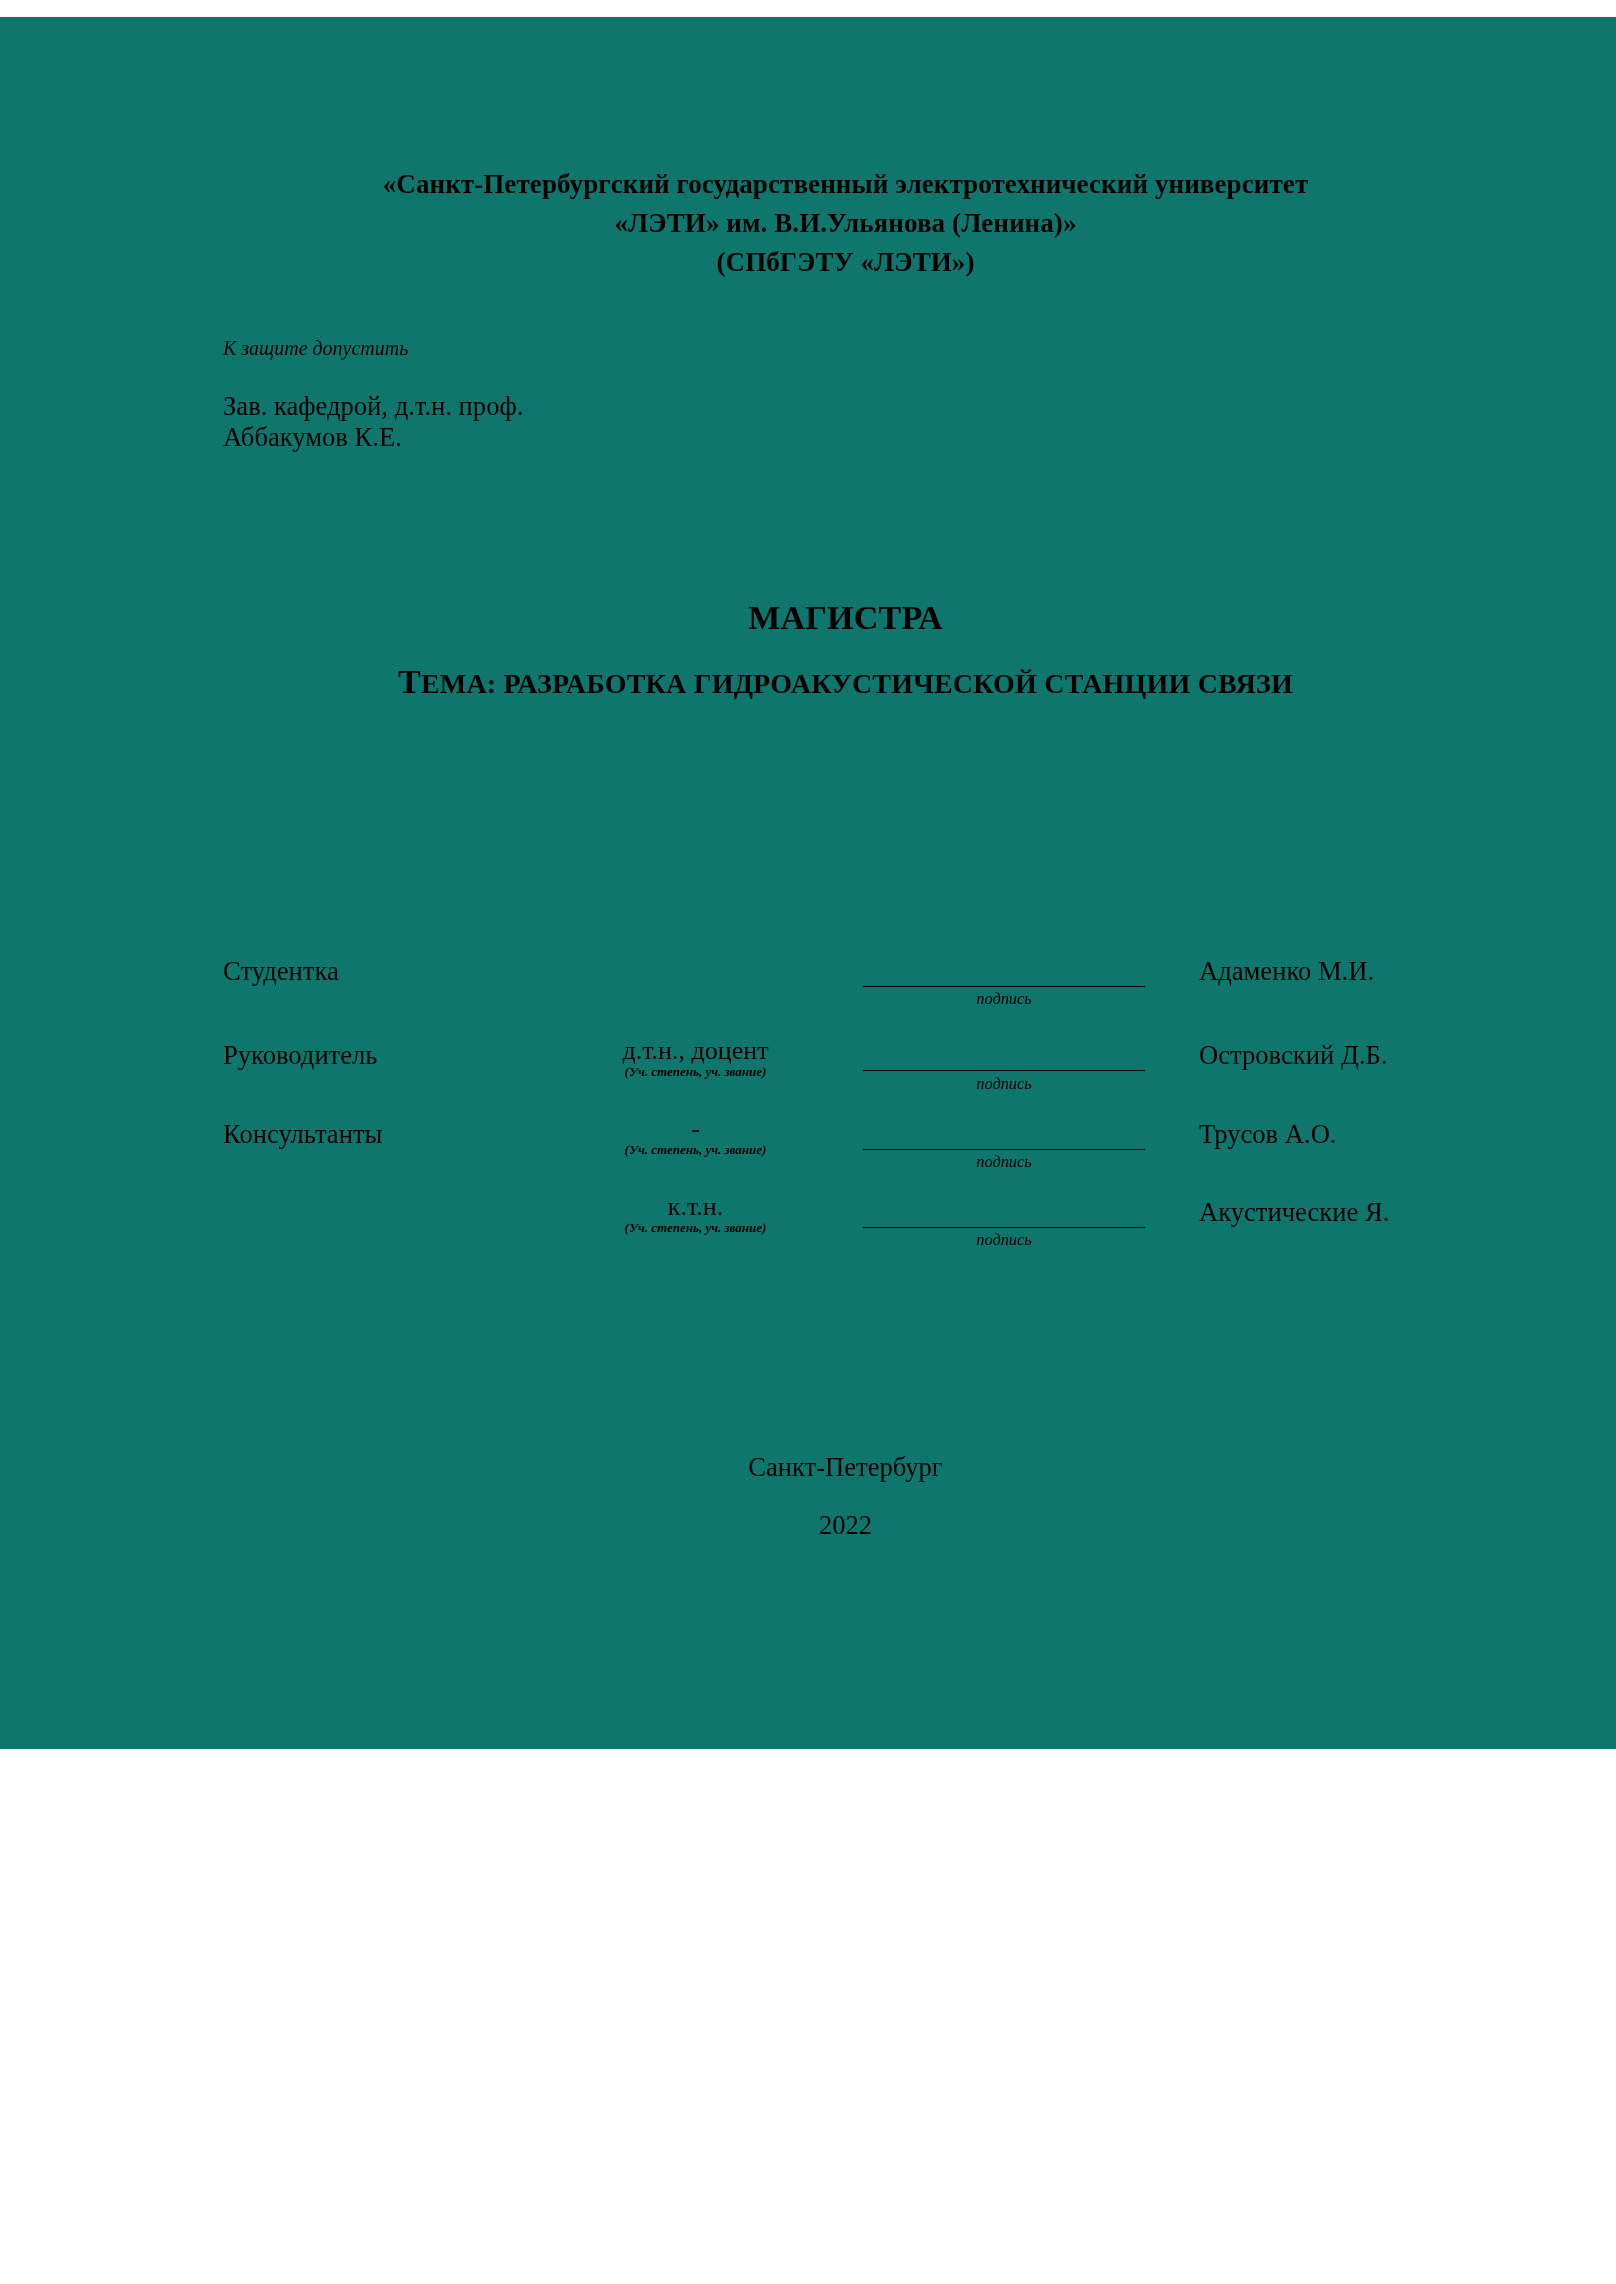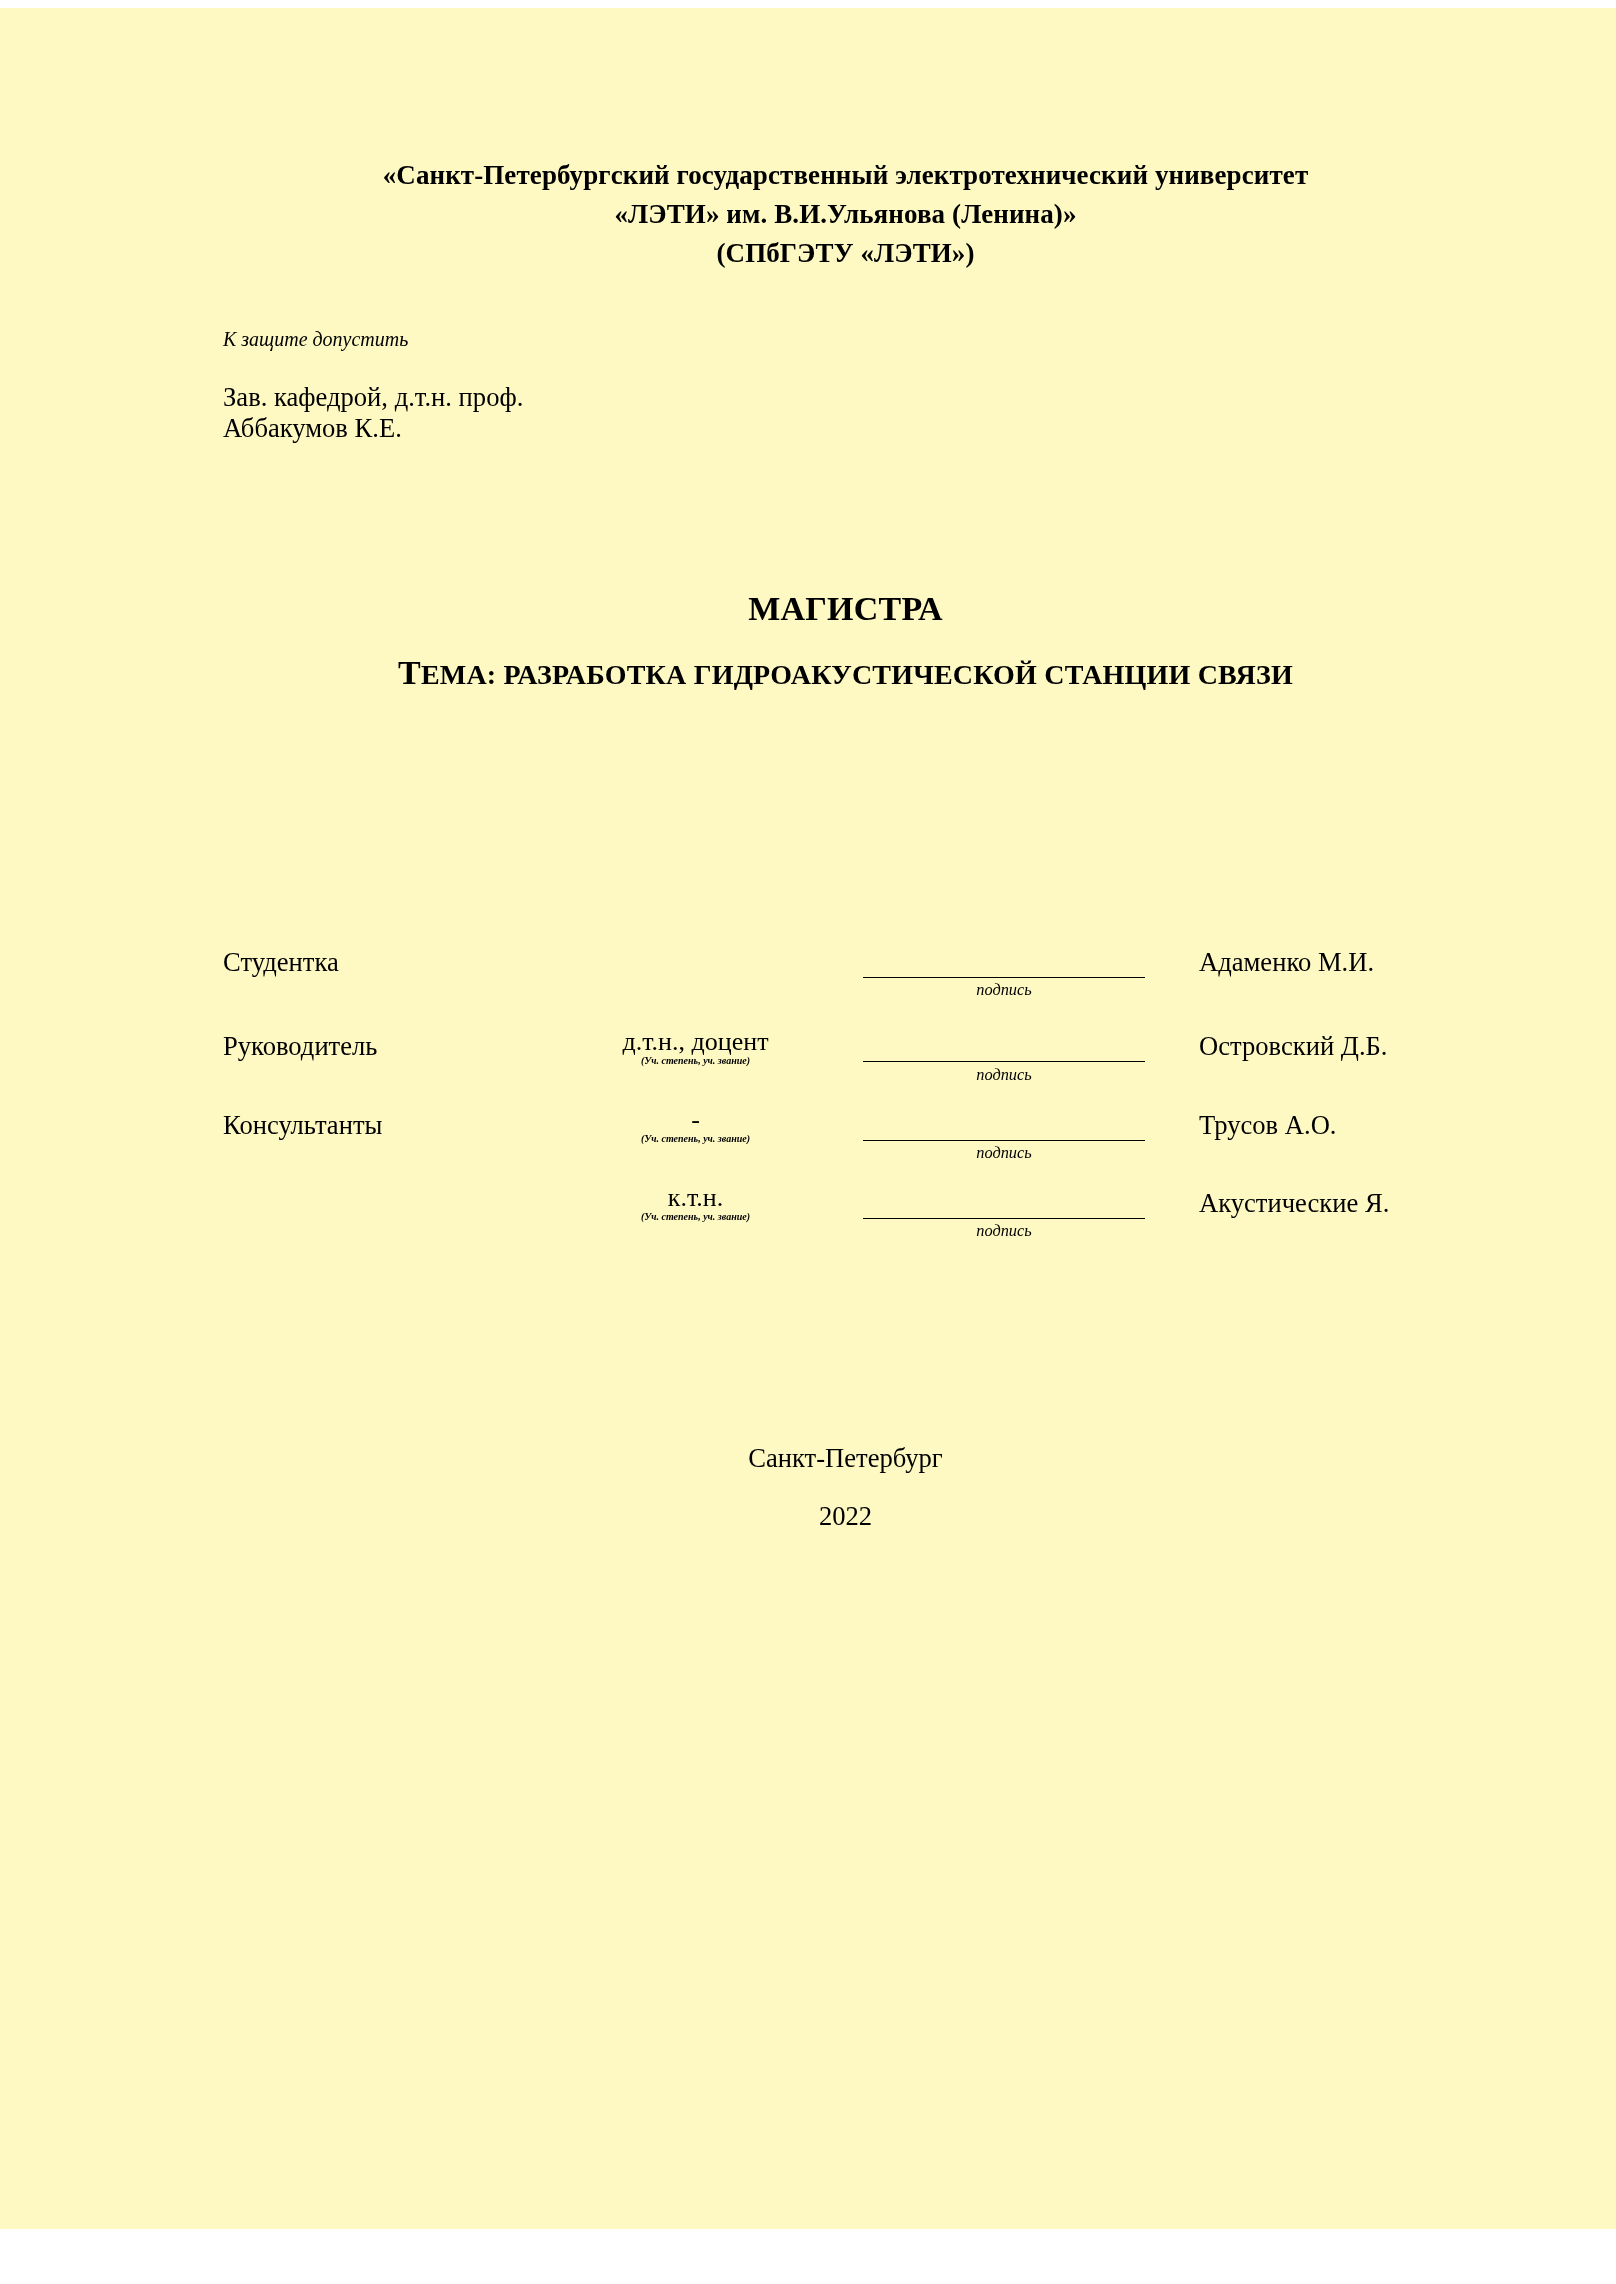--- a/index.html
+++ b/index.html
@@ -7,23 +7,23 @@
     padding: 0;
     background: #ffffff;
   }
   body {
     font-family: "Liberation Serif", "DejaVu Serif", serif;
     color: #000000;
   }
   .page {
     position: relative;
     width: 1616px;
-    height: 2221px;
-    margin: 8px auto;
-    background: #fef9c3;
+    height: 1732px;
+    margin: 17px auto;
+    background: #0f766e;
     box-sizing: border-box;
     padding: 0;
     overflow: hidden;
   }
   .content {
     position: absolute;
     left: 223px;
     right: 148px;
     top: 148px;
   }
@@ -121,21 +121,21 @@
     width: 289px;
     text-align: center;
   }
   .sig-degree .deg {
     font-size: 26px;
     display: block;
     line-height: 1.15;
   }
   .sig-degree .deg-note {
     display: block;
-    font-size: 10px;
+    font-size: 13px;
     font-style: italic;
     font-weight: bold;
     margin-top: -1.6px;
   }
   .sig-line {
     width: 328px;
     text-align: center;
     padding-top: 4.7px !important;
   }
   .sig-line .rule {

